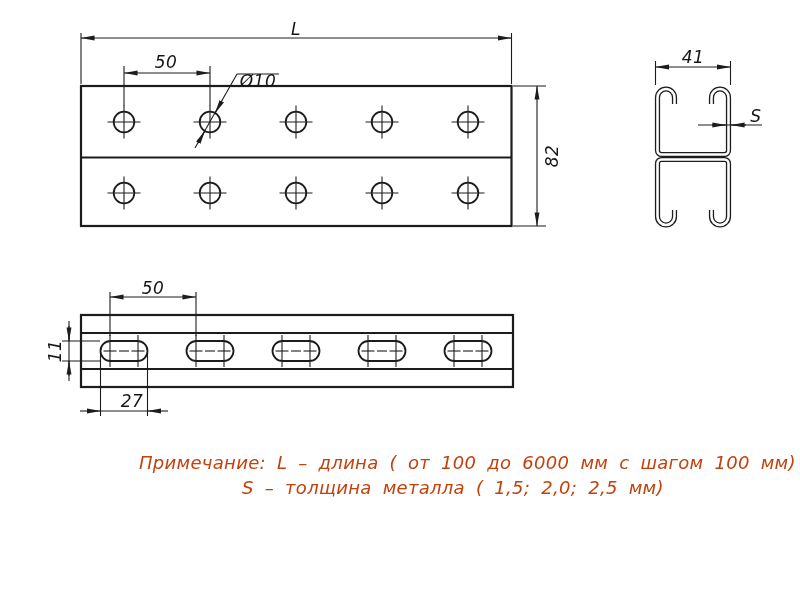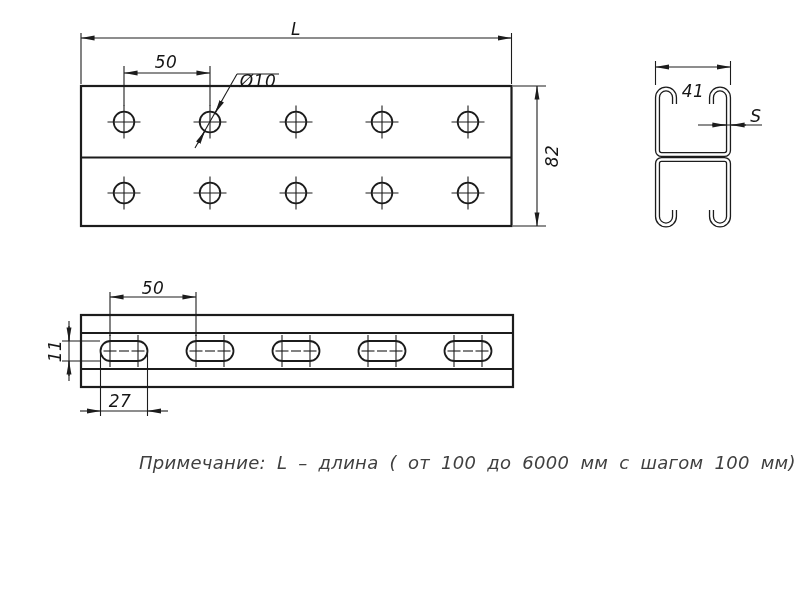--- a/index.html
+++ b/index.html
@@ -15,21 +15,21 @@
   .metal  { stroke:#1c1c1c; stroke-width:5.2; fill:none; }
   .metalw { stroke:#ffffff; stroke-width:2.6; fill:none; }
   .lbl {
     position:absolute; color:#161616;
     font:italic 17px "DejaVu Sans", sans-serif;
     letter-spacing:0.5px; white-space:nowrap;
     transform:translate(-50%,-50%);
   }
   .lbl.rot { transform:translate(-50%,-50%) rotate(-90deg); }
   .note-line {
-    position:absolute; color:#404040;
+    position:absolute; color:#c2410c;
     font:italic 18px "DejaVu Sans", sans-serif;
     letter-spacing:0.3px; word-spacing:5px; white-space:nowrap;
   }
 </style>
 </head>
 <body>
 
 <div id="canvas">
 
   <svg id="linework" width="800" height="600" viewBox="0 0 800 600">
@@ -163,21 +163,22 @@
         <line x1="69" y1="326" x2="69" y2="341" class="t" marker-end="url(#arr)"></line>
         <line x1="69" y1="376" x2="69" y2="361" class="t" marker-end="url(#arr)"></line>
       </g>
     </g>
   </svg>
 
   <div class="lbl" style="left:296px; top:29px;">L</div>
   <div class="lbl" style="left:166px; top:62px;">50</div>
   <div class="lbl" style="left:258px; top:81px;">Ø10</div>
   <div class="lbl rot" style="left:552px; top:156px;">82</div>
-  <div class="lbl" style="left:693px; top:57px;margin-top:34px;">41</div>
+  <div class="lbl" style="left:693px; top:57px;">41</div>
   <div class="lbl" style="left:756px; top:116px;">S</div>
   <div class="lbl" style="left:153px; top:288px;">50</div>
-  <div class="lbl" style="left:120px; top:401px;">27</div>
+  <div class="lbl" style="left:132px; top:401px;">27</div>
   <div class="lbl rot" style="left:55px; top:351px;">11</div>
 
   <div class="note-line" style="left:139px; top:452px;">Примечание: L – длина ( от 100 до 6000 мм с шагом 100 мм)</div>
+  <div class="note-line" style="left:242px; top:477px;">S – толщина металла ( 1,5; 2,0; 2,5 мм)</div>
 
 </div>
 
 </body></html>

